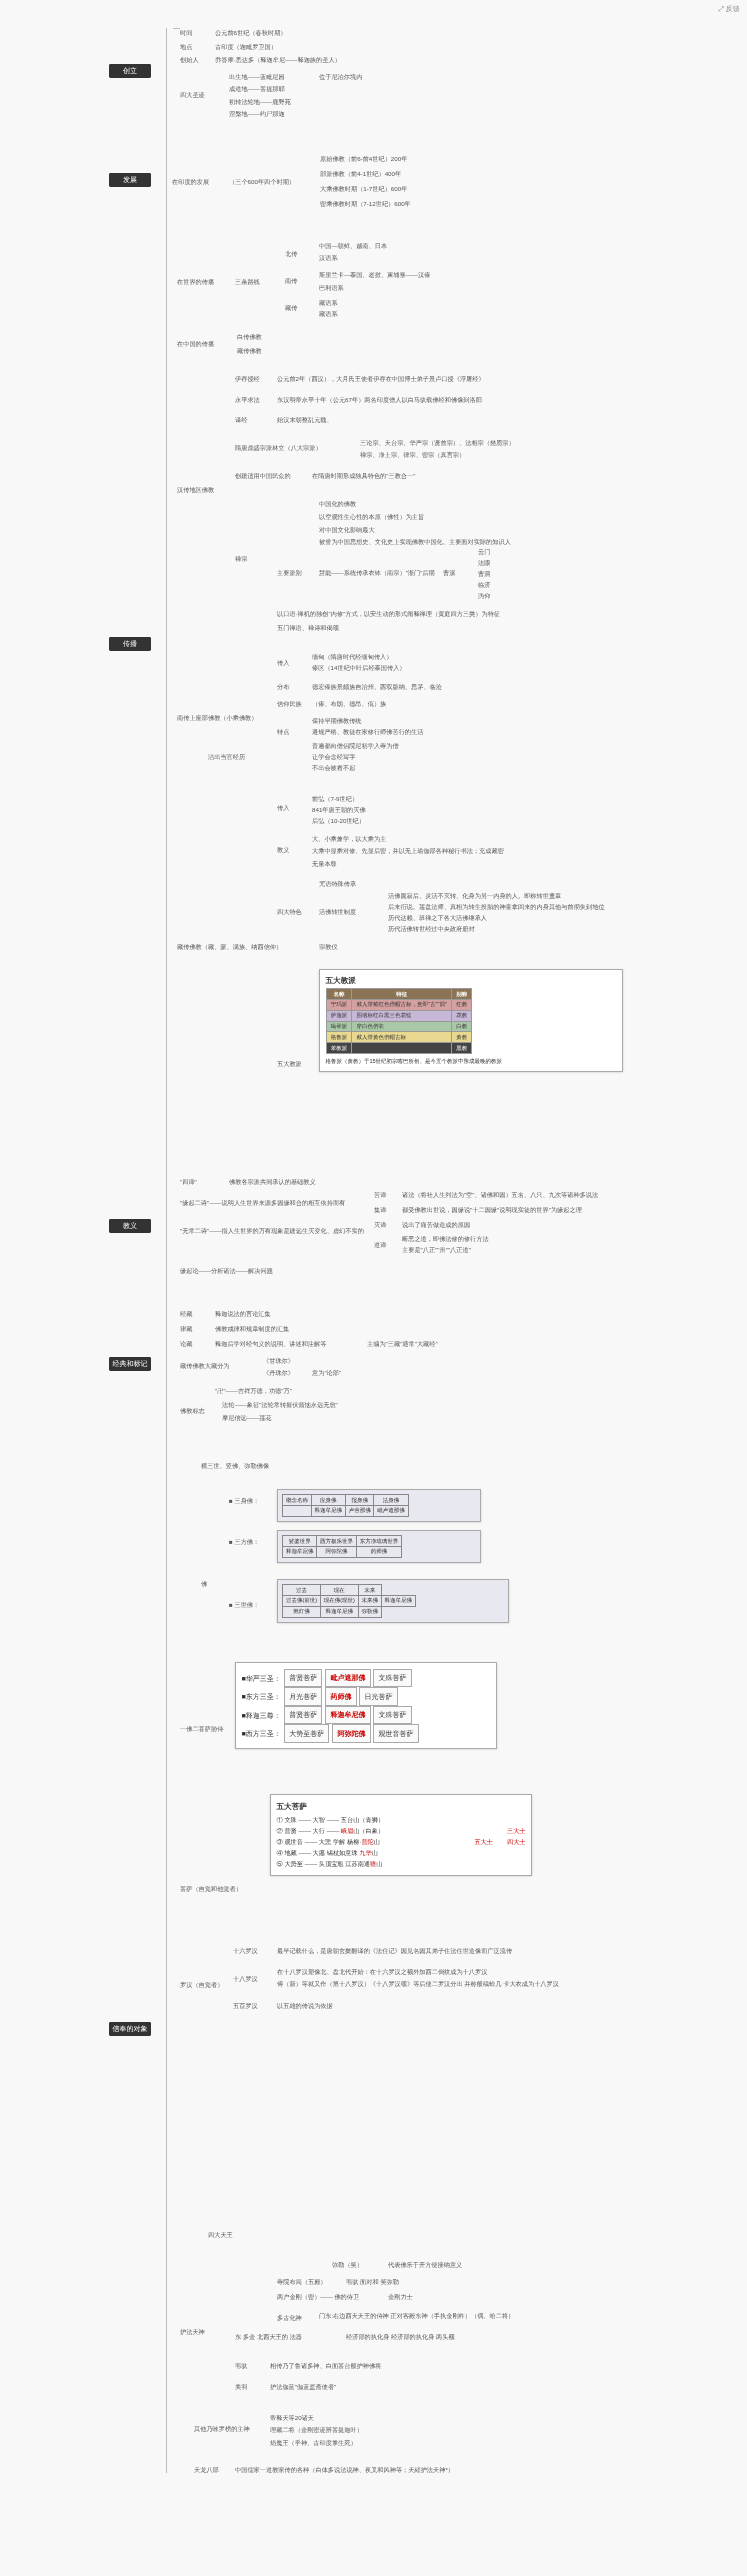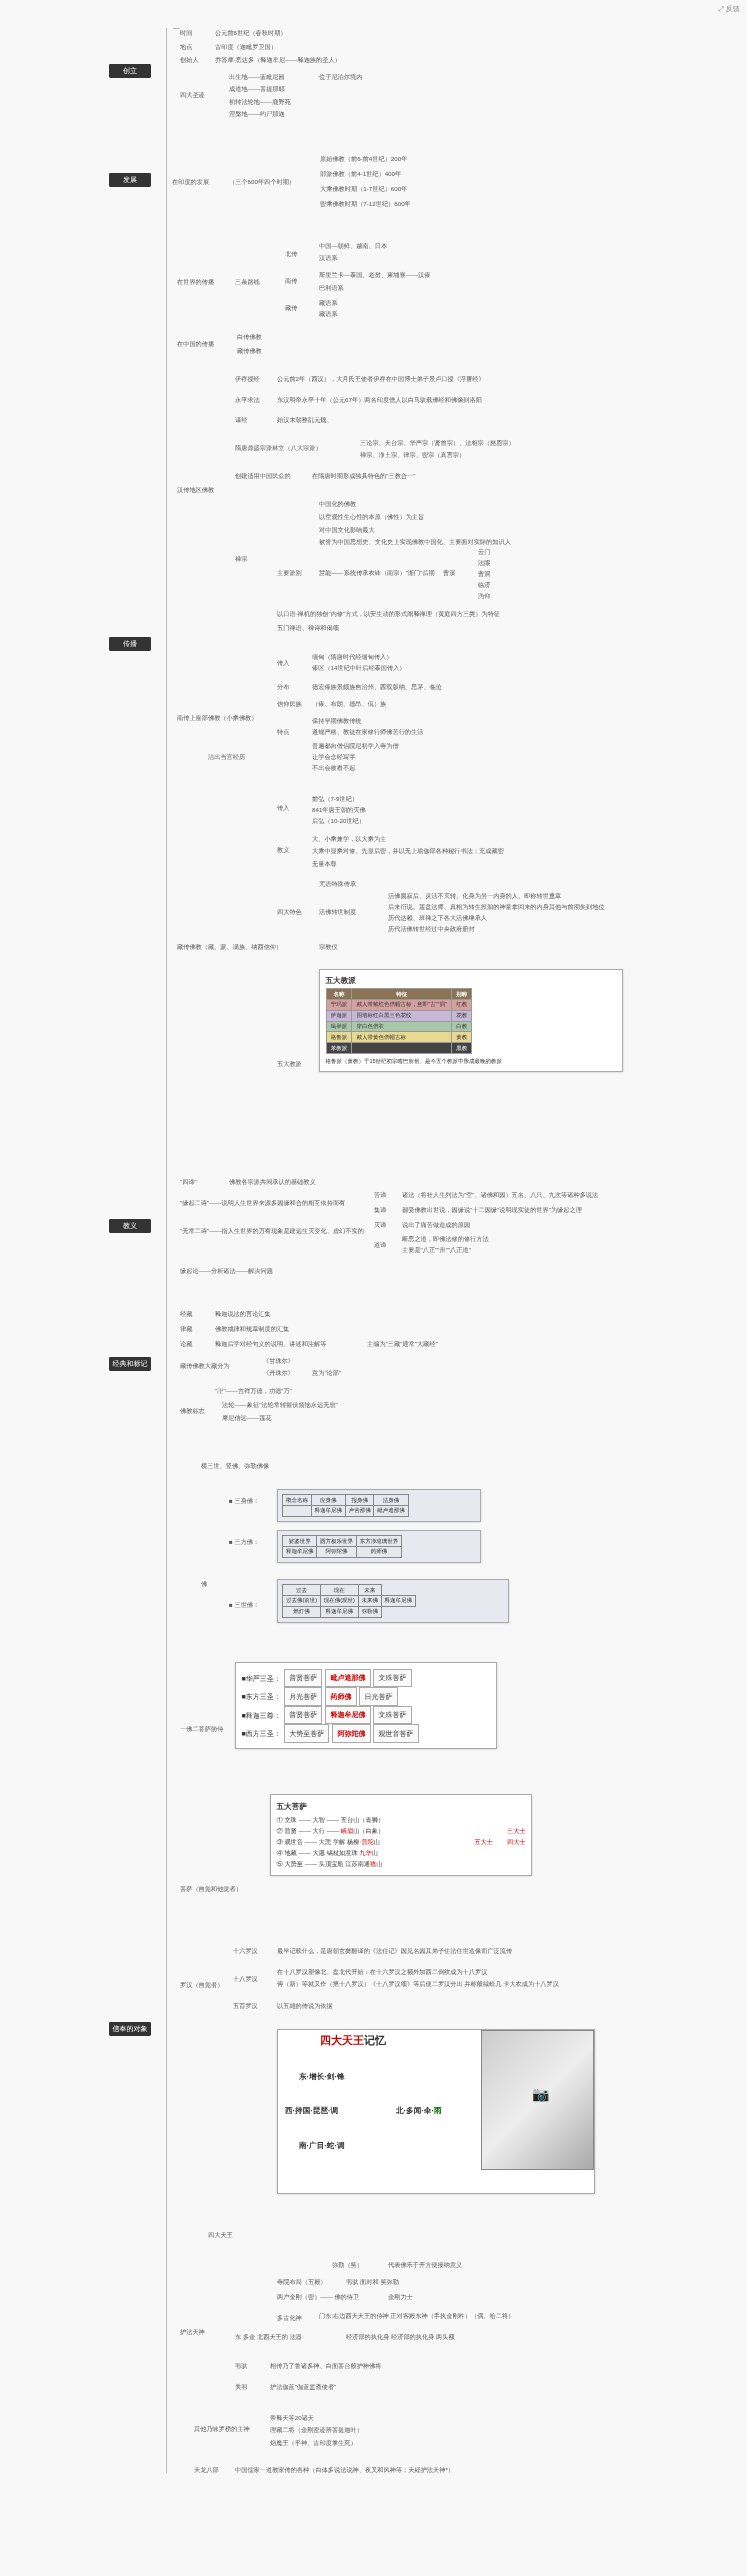--- a/index.html
+++ b/index.html
@@ -297,28 +297,20 @@
 <div class="node" style="top:1980px;left:180px">罗汉（自觉者）</div>
 <div class="node" style="top:1946px;left:233px">十六罗汉</div>
 <div class="node" style="top:1946px;left:277px">最早记载什么，是唐朝玄奘翻译的《法住记》因见名因其弟子住法住世造像而广泛流传</div>
 <div class="node" style="top:1974px;left:233px">十八罗汉</div>
 <div class="node" style="top:1967px;left:277px">在十八罗汉塑像北、盘北代开始：在十六罗汉之额外加西二倒纹成为十八罗汉</div>
 <div class="node" style="top:1979px;left:277px">傅（新）等就又作（第十八罗汉）《十八罗汉颂》等后便二罗汉分出 并称般续蛤几 卡大衣成为十八罗汉</div>
 <div class="node" style="top:2001px;left:233px">五百罗汉</div>
 <div class="node" style="top:2001px;left:277px">以五雄的传说为依据</div>
 
 <div class="node" style="top:2230px;left:208px">四大天王</div>
-<div class="embed stw" style="top:2029px;left:277px;width:305px">
-<div class="t"><span class="r">四大天王</span>记忆</div>
-<div class="lbl" style="top:42px;left:21px">东·增长·剑·锋</div>
-<div class="lbl" style="top:76px;left:7px">西·持国·琵琶·调</div>
-<div class="lbl" style="top:76px;left:118px">北·多闻·伞·<span style="color:#060">雨</span></div>
-<div class="lbl" style="top:111px;left:21px">南·广目·蛇·调</div>
-<div class="photo"></div>
-</div>
 
 <div class="node" style="top:2327px;left:180px">护法天神</div>
 <div class="node" style="top:2260px;left:332px">弥勒（笑）</div>
 <div class="node" style="top:2260px;left:388px">代表佛乐于开方便接纳意义</div>
 <div class="node" style="top:2277px;left:277px">寺院布局（五殿）</div>
 <div class="node" style="top:2277px;left:346px">韦驮  面对和  笑弥勒</div>
 <div class="node" style="top:2292px;left:277px">两户金刚（密）—— 佛的侍卫</div>
 <div class="node" style="top:2292px;left:388px">金刚力士</div>
 <div class="node" style="top:2313px;left:277px">多古化神</div>
 <div class="node" style="top:2311px;left:319px">门东:右边西天天王的侍神  正对客殿东神（手执金刚杵）（偶、哈二将）</div>

